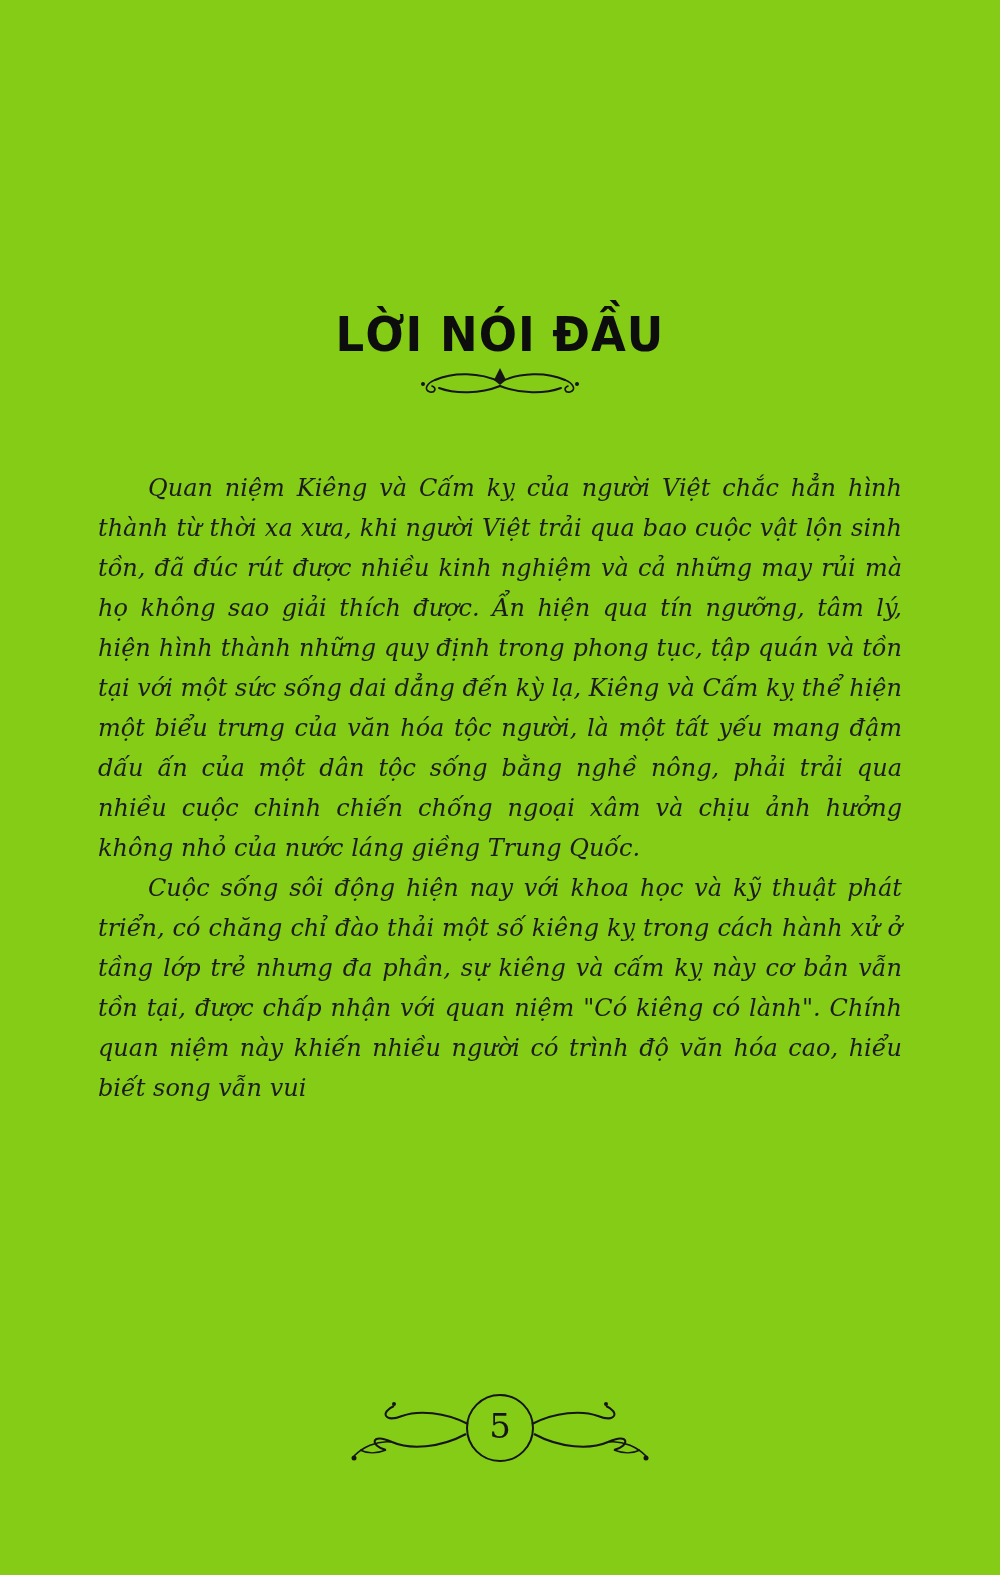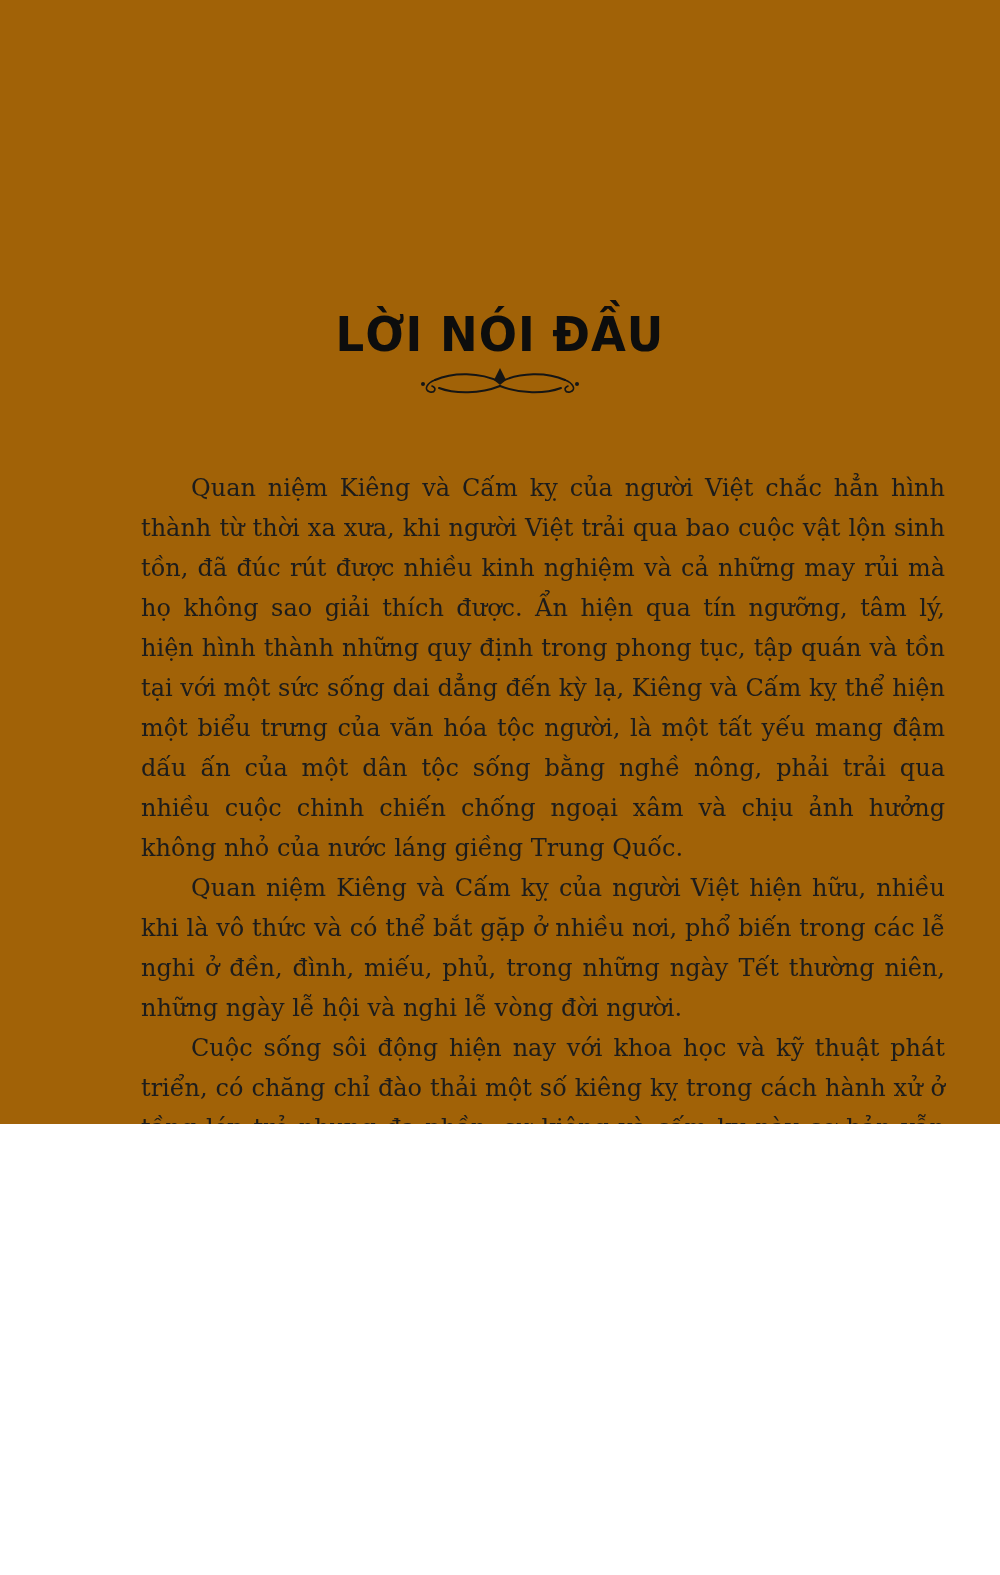--- a/index.html
+++ b/index.html
@@ -3,22 +3,22 @@
 <meta charset="utf-8">
 <style>
   html, body {
     margin: 0;
     padding: 0;
     background: #ffffff;
   }
   .page {
     position: relative;
     width: 1000px;
-    height: 1124px;
-    background: #a16207;
+    height: 1575px;
+    background: #84cc16;
     overflow: hidden;
     font-family: "DejaVu Serif", serif;
     color: #1c1c1c;
   }
   .title {
     position: absolute;
     top: 308px;
     left: 0;
     width: 100%;
     margin: 0;
@@ -35,24 +35,24 @@
     top: 366px;
     left: 0;
     width: 100%;
     text-align: center;
   }
   .body-text {
     position: absolute;
     top: 468px;
     left: 98px;
     width: 804px;
+    font-style: italic;
     font-size: 24px;
     line-height: 40px;
     text-align: justify;
-    margin-left: 43px;
   }
   .body-text p {
     margin: 0;
     text-indent: 50px;
   }
   .footer {
     position: absolute;
     top: 1382px;
     left: 0;
     width: 100%;
@@ -93,21 +93,20 @@
         <path d="M180 14 c 8 3 12 10 5 12 c -5 1 -7 -4 -2 -6" stroke-width="1.6"></path>
       </g>
       <path d="M115 2 L121 14 L115 19 L109 14 Z" fill="#151515"></path>
       <circle cx="38" cy="18" r="2" fill="#151515"></circle>
       <circle cx="192" cy="18" r="2" fill="#151515"></circle>
     </svg>
   </div>
 
   <div class="body-text">
     <p>Quan niệm Kiêng và Cấm kỵ của người Việt chắc hẳn hình thành từ thời xa xưa, khi người Việt trải qua bao cuộc vật lộn sinh tồn, đã đúc rút được nhiều kinh nghiệm và cả những may rủi mà họ không sao giải thích được. Ẩn hiện qua tín ngưỡng, tâm lý, hiện hình thành những quy định trong phong tục, tập quán và tồn tại với một sức sống dai dẳng đến kỳ lạ, Kiêng và Cấm kỵ thể hiện một biểu trưng của văn hóa tộc người, là một tất yếu mang đậm dấu ấn của một dân tộc sống bằng nghề nông, phải trải qua nhiều cuộc chinh chiến chống ngoại xâm và chịu ảnh hưởng không nhỏ của nước láng giềng Trung Quốc.</p>
-    <p>Quan niệm Kiêng và Cấm kỵ của người Việt hiện hữu, nhiều khi là vô thức và có thể bắt gặp ở nhiều nơi, phổ biến trong các lễ nghi ở đền, đình, miếu, phủ, trong những ngày Tết thường niên, những ngày lễ hội và nghi lễ vòng đời người.</p>
     <p>Cuộc sống sôi động hiện nay với khoa học và kỹ thuật phát triển, có chăng chỉ đào thải một số kiêng kỵ trong cách hành xử ở tầng lớp trẻ nhưng đa phần, sự kiêng và cấm kỵ này cơ bản vẫn tồn tại, được chấp nhận với quan niệm "Có kiêng có lành". Chính quan niệm này khiến nhiều người có trình độ văn hóa cao, hiểu biết song vẫn vui</p>
   </div>
 
   <div class="footer">
     <div class="footer-ornament">
       <svg width="380" height="96" viewBox="0 0 380 96">
         <g fill="none" stroke="#151515" stroke-width="2">
           <circle cx="190" cy="46" r="33"></circle>
           <path d="M156 52 C 130 66, 100 68, 82 60 C 60 50, 60 64, 76 68"></path>
           <path d="M158 42 C 135 30, 108 28, 92 34 C 74 41, 70 30, 84 24"></path>

